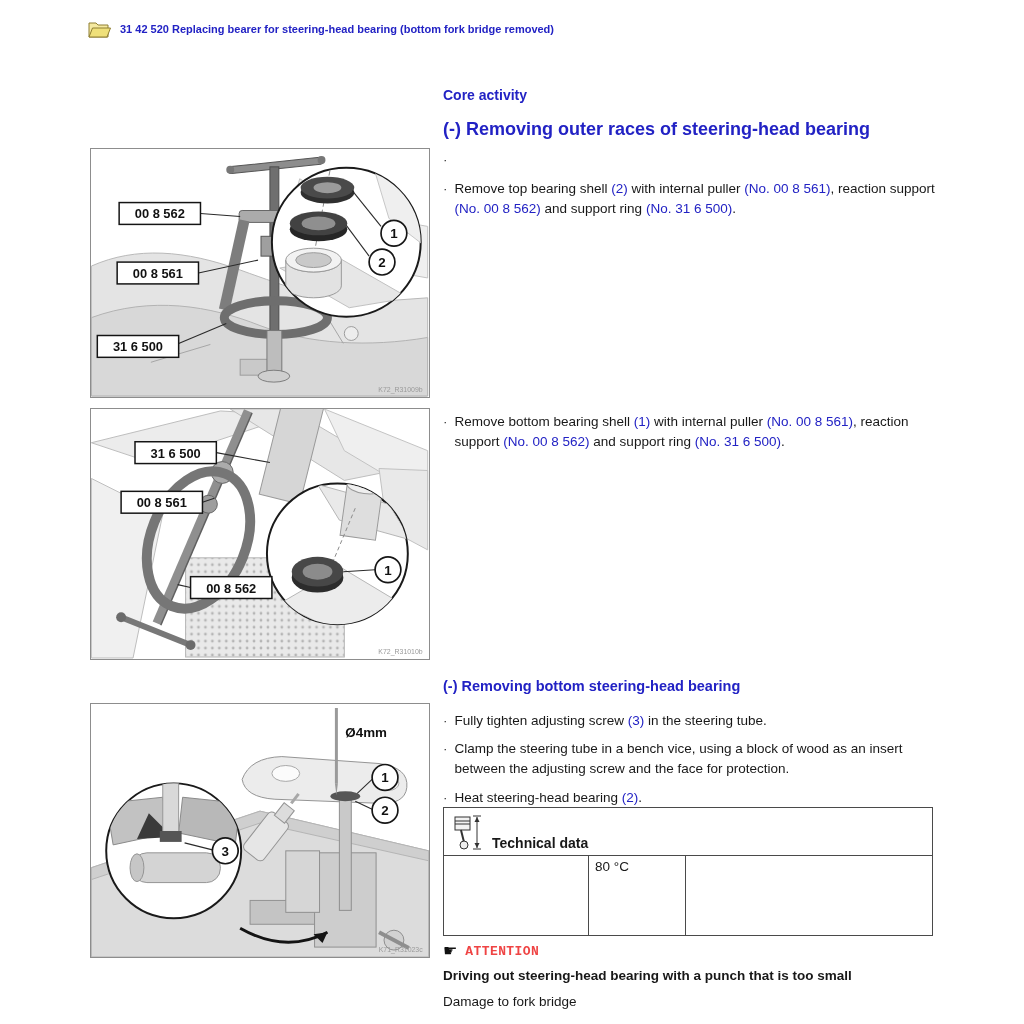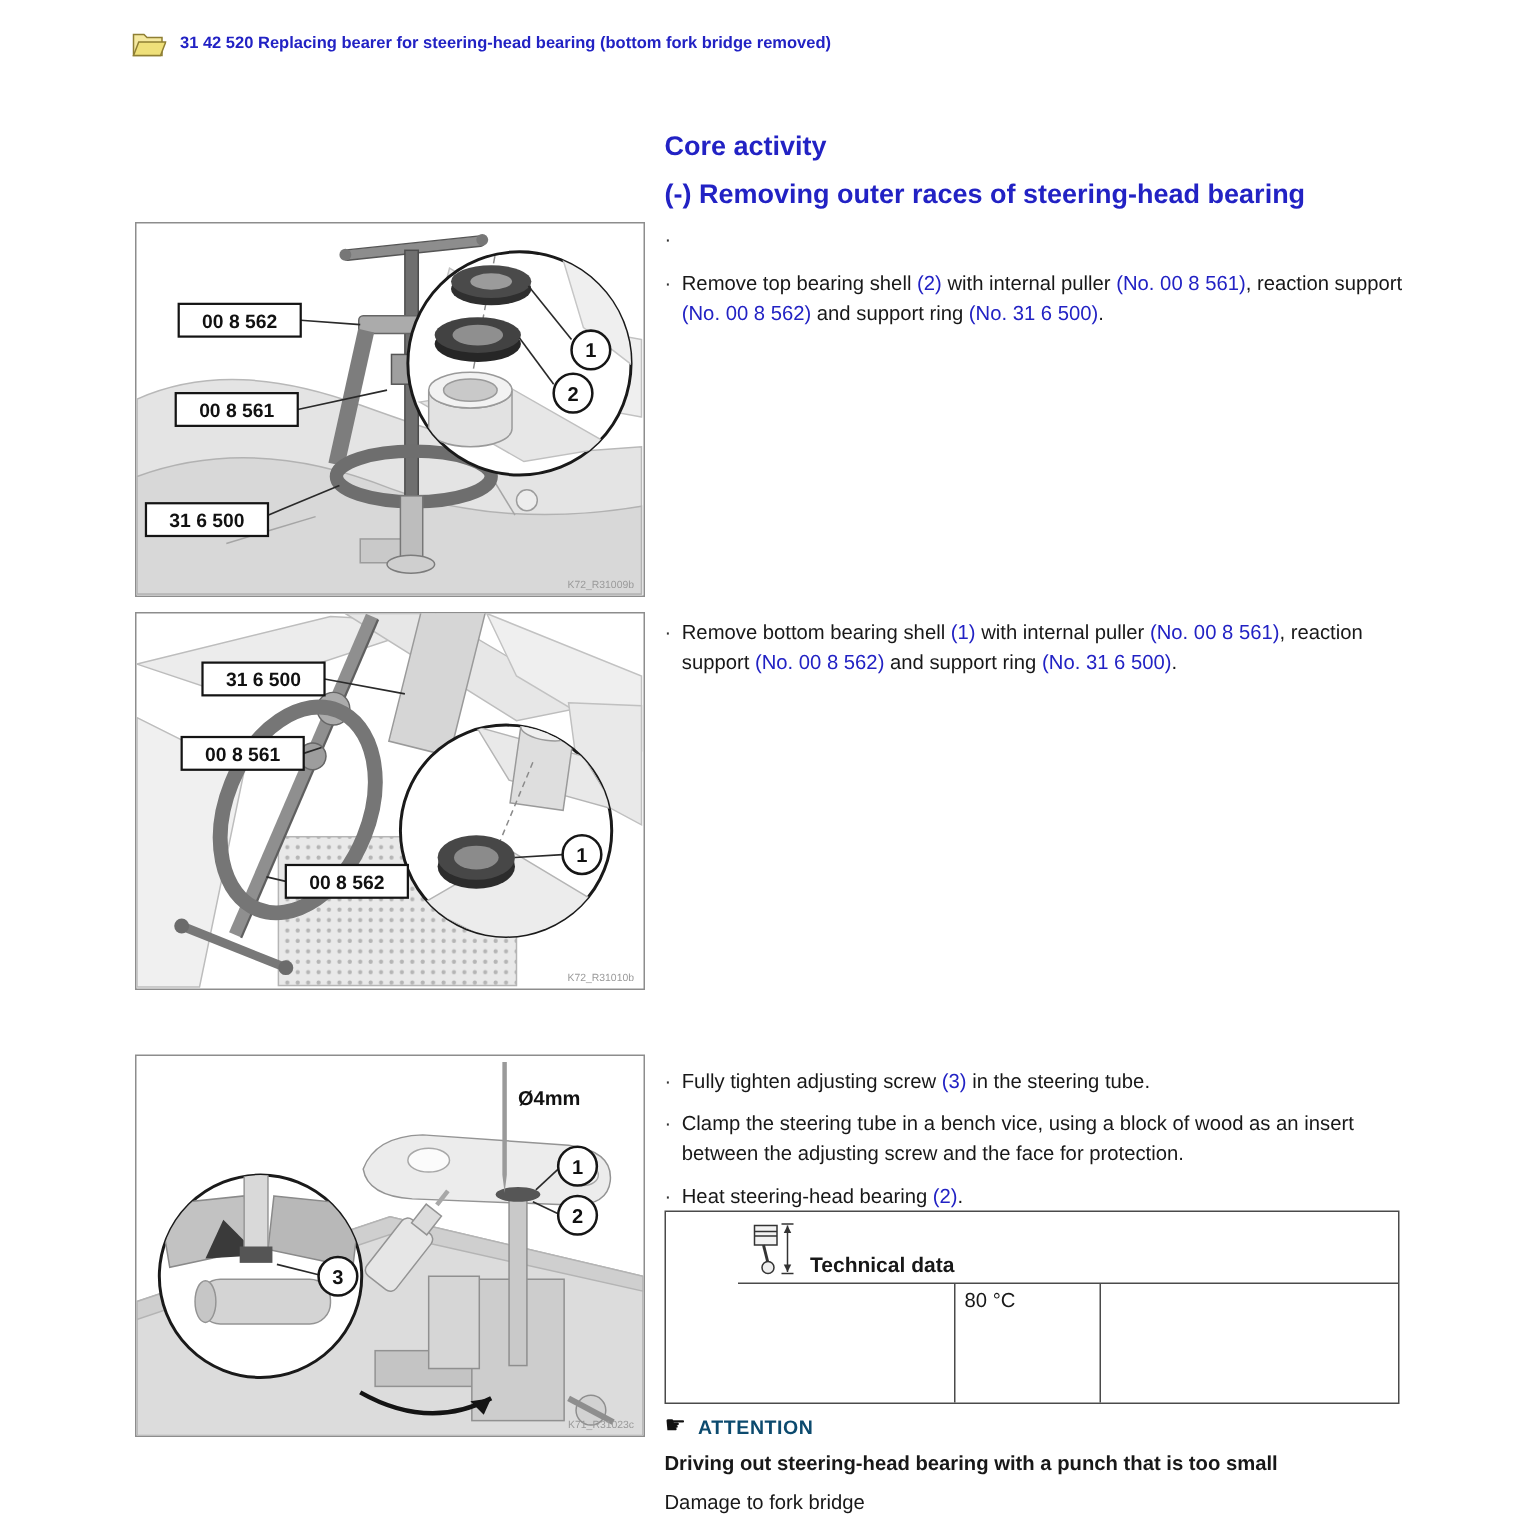--- a/index.html
+++ b/index.html
@@ -4,69 +4,70 @@
 <style>
   :root { --blue:#2222c4; --ink:#181818; --line:#4a4a4a; }
   * { box-sizing:border-box; }
   body { margin:0; background:#fff; font-family:"Liberation Sans", sans-serif; color:var(--ink); }
   .page { position:relative; width:1024px; height:1024px; background:#fff; overflow:hidden; }
 
   .title-row { position:absolute; left:88px; top:20px; display:flex; align-items:center; gap:9px; }
   .title-text { font-size:11px; font-weight:bold; color:var(--blue); white-space:nowrap; }
 
   .h { position:absolute; left:443px; font-weight:bold; color:var(--blue); white-space:nowrap; }
-  #h-core { top:87px;  font-size:18px; }
+  #h-core { top:87px;  font-size:14px; }
   #h-sec1 { top:119px; font-size:18px; }
   #h-sec2 { top:678px; font-size:14.5px; }
 
   .bullet { position:absolute; left:443px; display:flex; gap:7px; font-size:13.5px; line-height:1.45; color:var(--ink); width:497px; }
   .bullet .dot { flex:0 0 auto; color:#333; }
   #b1 { top:150px; } #b2 { top:179px; } #b3 { top:412px; width:466px; }
   #b4 { top:711px; } #b5 { top:739px; width:478px; } #b6 { top:788px; }
   .lnk { color:var(--blue); cursor:pointer; }
 
   .figure { position:absolute; left:90px; width:340px; background:#fff; border:1px solid #8d8d8d; }
   #fig1 { top:148px; height:250px; } #fig2 { top:408px; height:252px; } #fig3 { top:703px; height:255px; }
   svg.fig { display:block; width:100%; height:100%; }
   svg text { font-family:"Liberation Sans", sans-serif; fill:#111; }
   .boxlbl rect { fill:#fff; stroke:#141414; stroke-width:1.5; }
   .boxlbl text { font-size:13px; font-weight:bold; text-anchor:middle; }
   .callout circle { fill:#fff; stroke:#161616; stroke-width:1.7; }
   .callout text { font-size:13.5px; font-weight:bold; text-anchor:middle; }
   .leader { stroke:#2a2a2a; stroke-width:1.1; fill:none; }
   .wm { font-size:7px; fill:#9a9a9a; text-anchor:end; font-weight:normal; }
 
-  .tech { position:absolute; left:443px; top:807px; width:490px; border:1px solid var(--line); background:#fff;padding-left:48px; }
+  .tech { position:absolute; left:443px; top:807px; width:490px; border:1px solid var(--line); background:#fff; }
   .tech-head { display:flex; align-items:flex-end; gap:10px; height:48px; padding:4px 8px 3px 8px; border-bottom:1px solid var(--line); }
   .tech-title { font-size:14px; font-weight:bold; padding-bottom:1px; }
   .tech-row { display:grid; grid-template-columns:144px 97px 144px auto; }
   .tech-cell { border-left:1px solid var(--line); min-height:79px; padding:2px 6px; font-size:13.5px; line-height:1.4; }
   .tech-cell:first-child { border-left:none; }
 
   .attn { position:absolute; left:443px; top:943px; display:flex; align-items:center; gap:8px; }
   .attn-icon { font-size:16px; line-height:1; color:#111; }
-  .attn-label { font-size:13px; font-weight:bold; color:#0c4a6e; letter-spacing:.4px; }
+  .attn-label { font-size:13px; font-weight:bold; color:#ef4444; letter-spacing:.4px;font-family:Liberation Mono, monospace; }
   .warn-title { position:absolute; left:443px; top:968px; font-size:13.5px; font-weight:bold; }
   .warn-text  { position:absolute; left:443px; top:994px; font-size:13.5px; }
 </style>
 </head>
 <body>
 
 <div class="page">
 
   <div class="title-row">
     <svg width="23" height="18" viewBox="0 0 23 18">
       <path d="M1,3 h7 l2,2 h10 v12 h-19 z" fill="#f5e9a0" stroke="#8f7f33"></path>
       <path d="M1,17 l3.5,-9 h18 l-3.5,9 z" fill="#efe07a" stroke="#8f7f33"></path>
     </svg>
     <span class="title-text">31 42 520 Replacing bearer for steering-head bearing (bottom fork bridge removed)</span>
   </div>
 
   <div class="h" id="h-core">Core activity</div>
   <div class="h" id="h-sec1">(-) Removing outer races of steering-head bearing</div>
+  <div class="h" id="h-sec2">(-) Removing bottom steering-head bearing</div>
 
   <div class="bullet" id="b1">
     <span class="dot">·</span>
   </div>
   <div class="bullet" id="b2">
     <span class="dot">·</span>
     <span class="btext"><span>Remove top bearing shell </span><span class="lnk">(2)</span><span> with internal puller </span><span class="lnk">(No. 00 8 561)</span><span>, reaction support </span><span class="lnk">(No. 00 8 562)</span><span> and support ring </span><span class="lnk">(No. 31 6 500)</span><span>.</span></span>
   </div>
   <div class="bullet" id="b3">
     <span class="dot">·</span>

